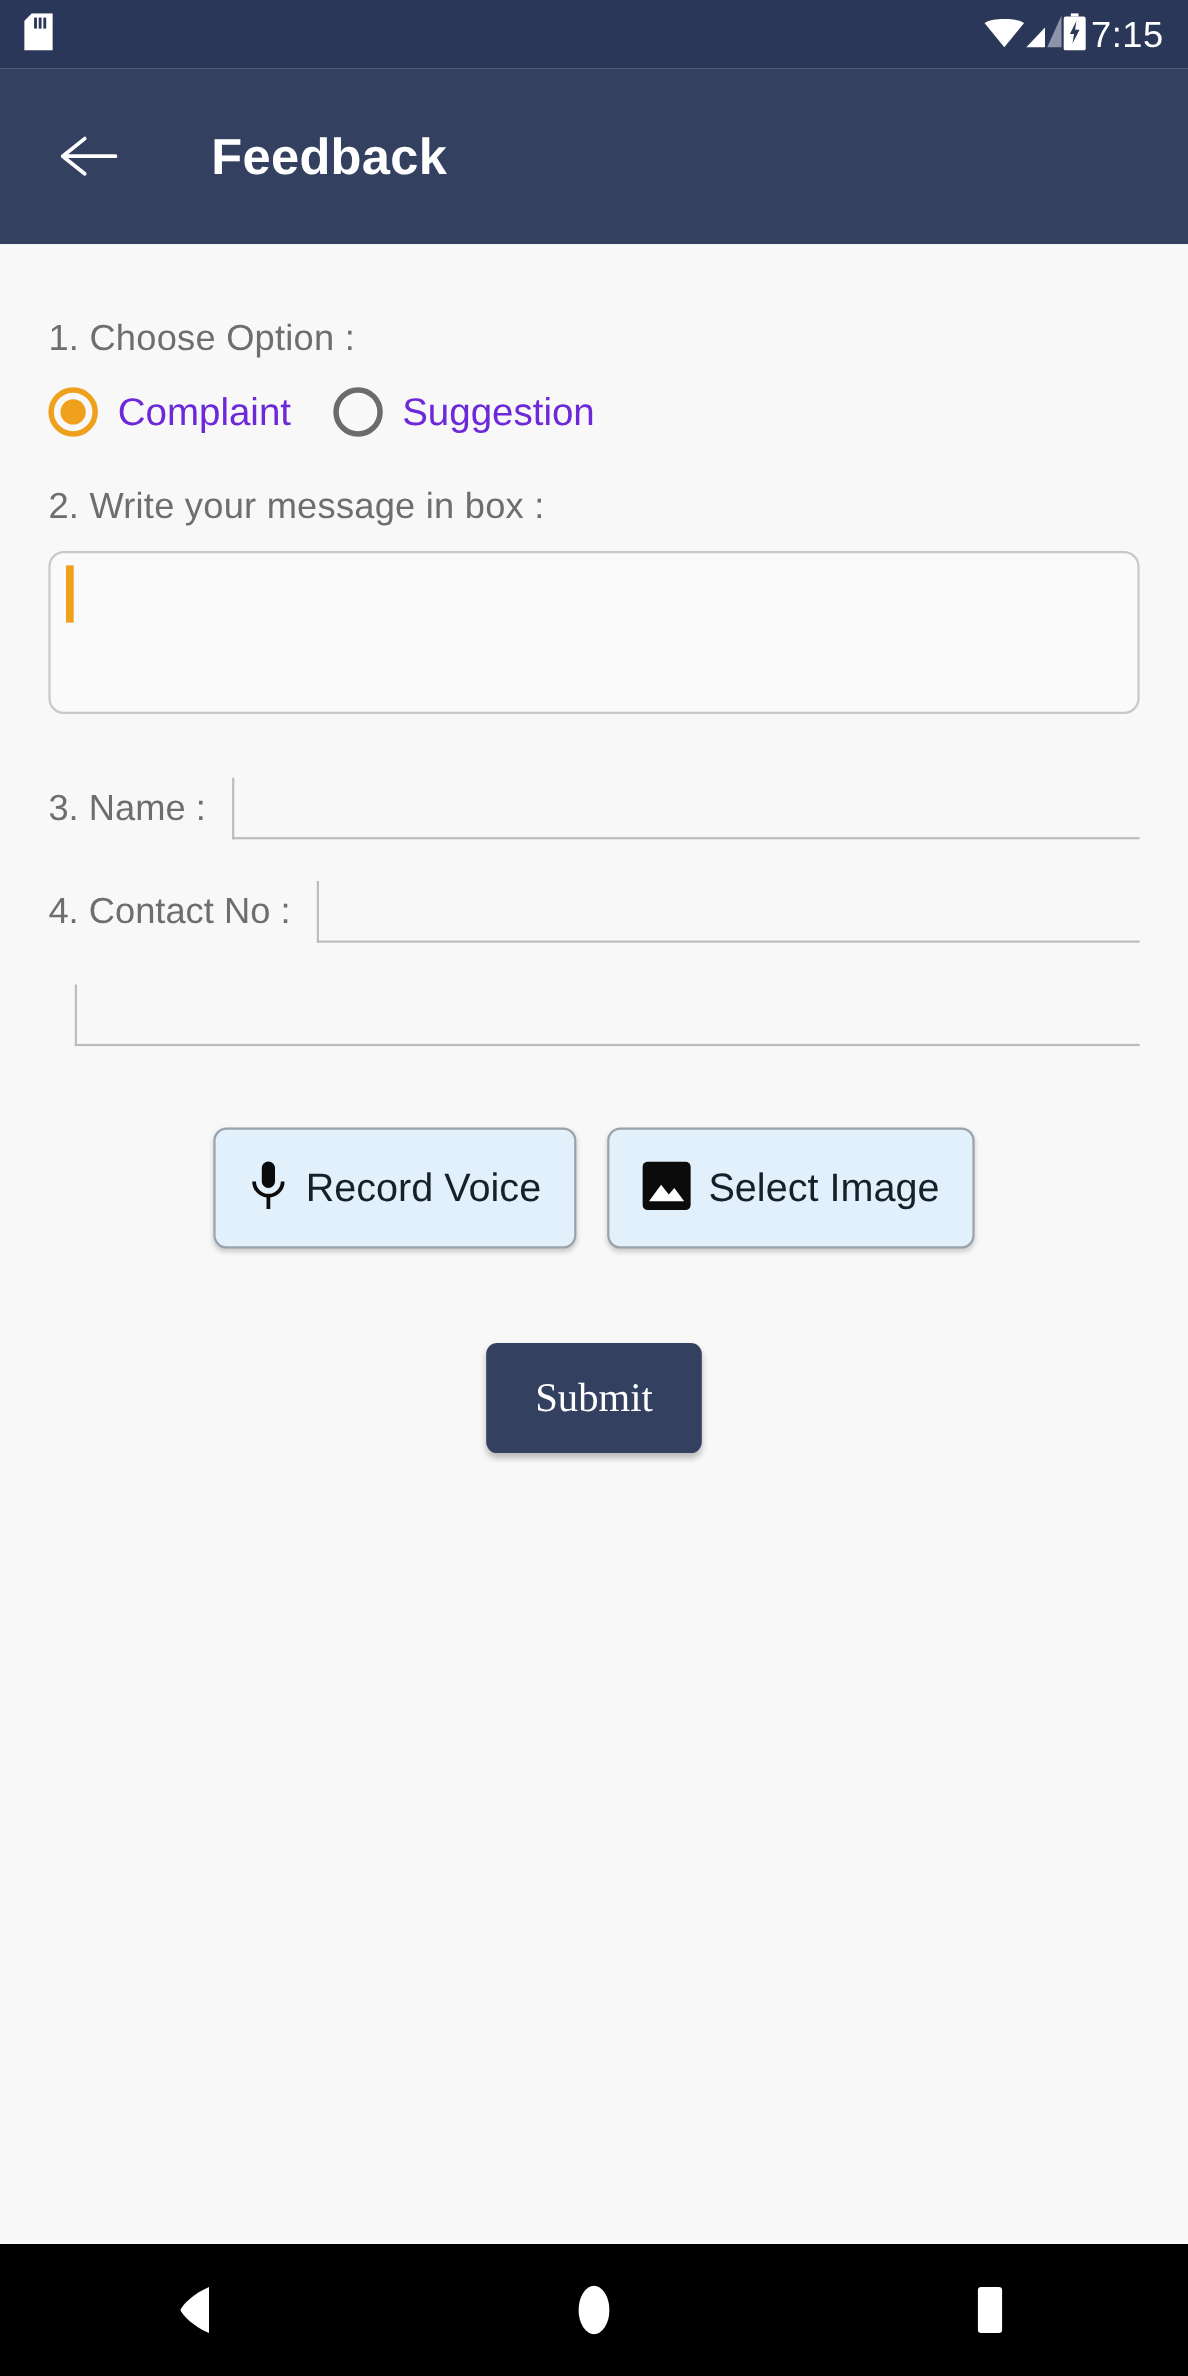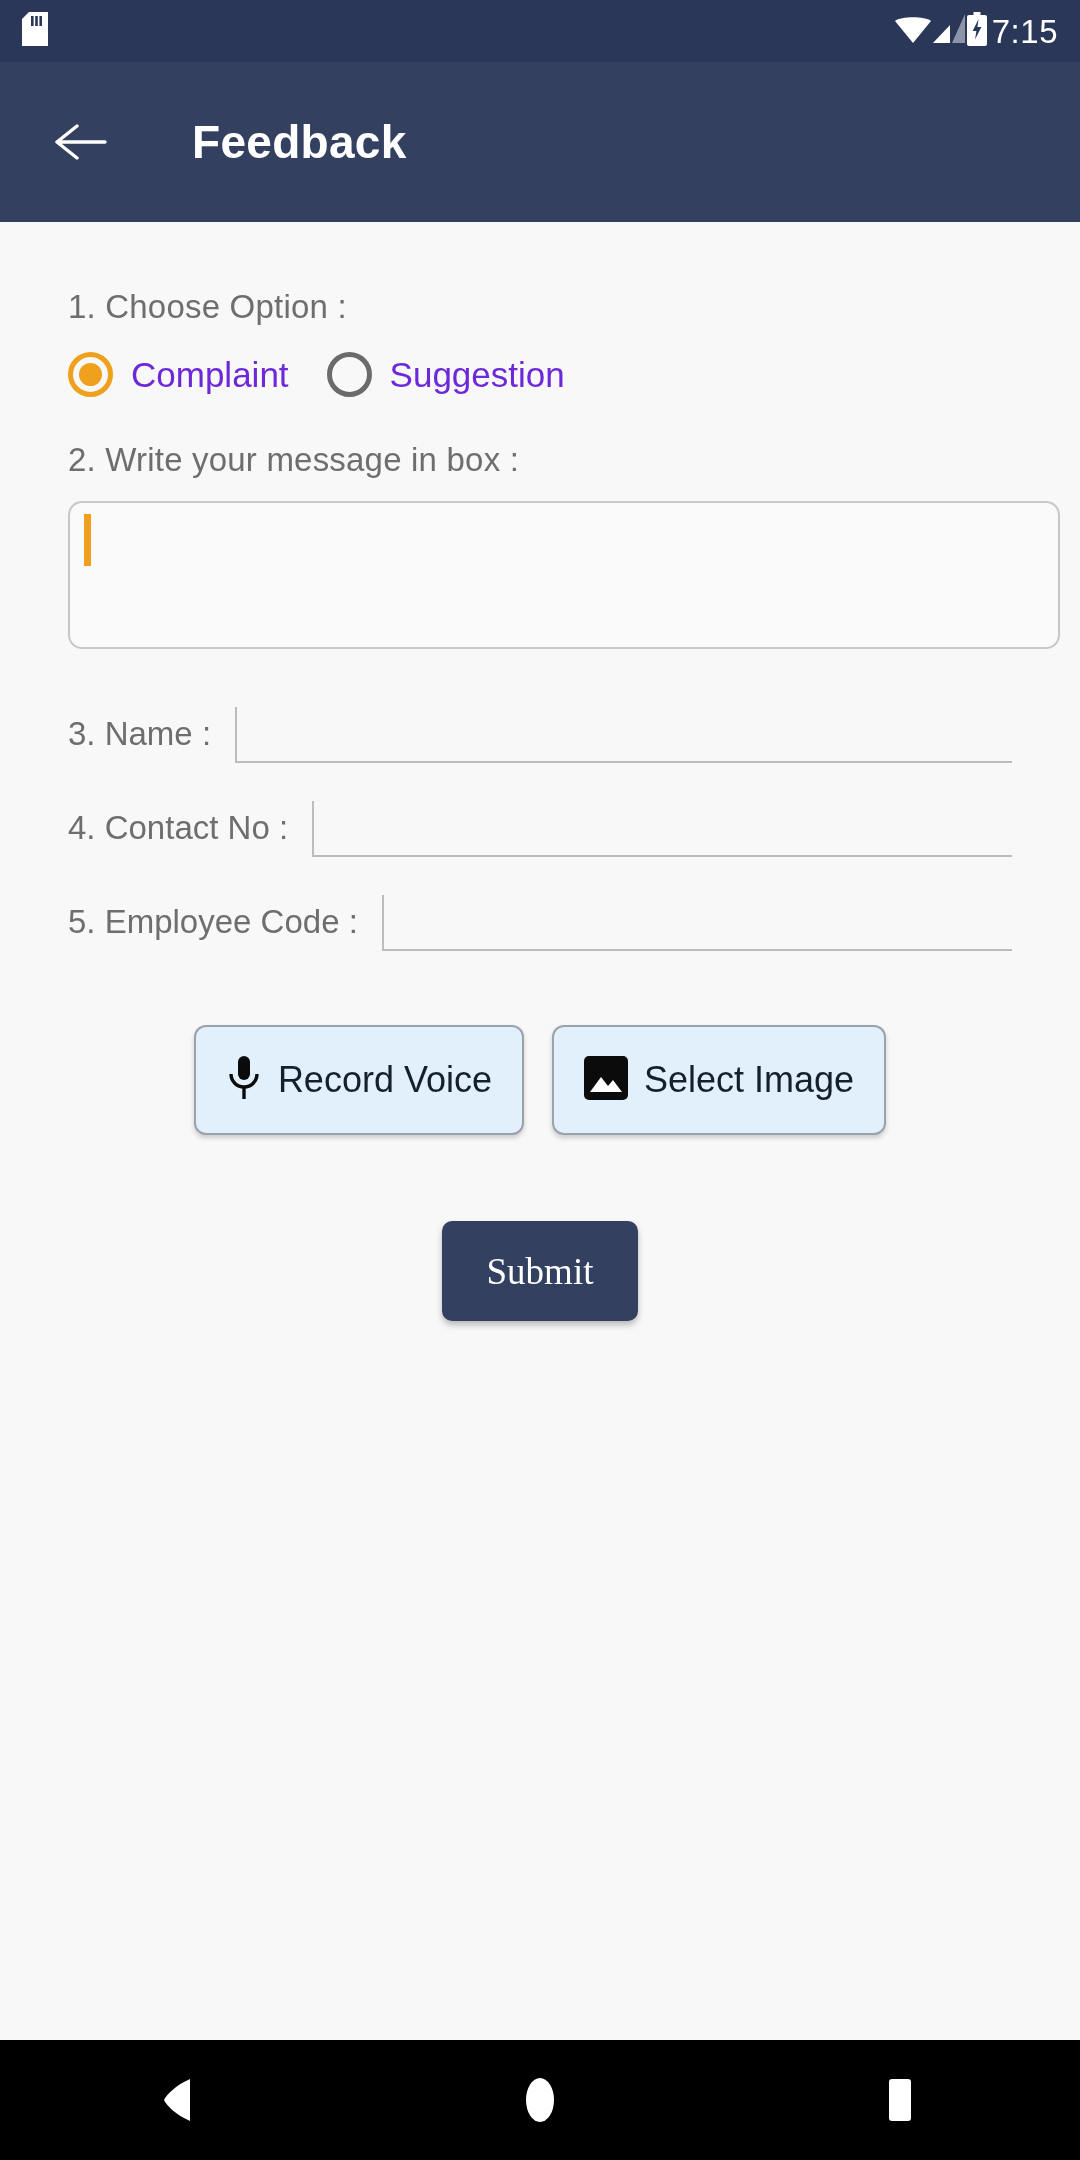--- a/index.html
+++ b/index.html
@@ -75,21 +75,21 @@
   }
 
   
   .content {
     position: absolute;
     top: 222px; left: 0;
     width: 1080px;
     height: 1818px;
     background: #f8f8f8;
     box-sizing: border-box;
-    padding: 0 68px;
+    padding: 0 44px;
   }
 
   .q-label {
     color: #6e6e6e;
     font-size: 33px;
     font-weight: 400;
     letter-spacing: 0.2px;
     white-space: nowrap;
   }
 
@@ -335,21 +335,20 @@
     <span class="field-label">3. Name :</span>
     <input class="field-input" type="text" value="" placeholder="" style="">
   </div>
 
   <div class="field-row row-contact">
     <span class="field-label">4. Contact No :</span>
     <input class="field-input" type="text" value="" placeholder="" style="">
   </div>
 
   <div class="field-row row-empcode">
-    <span class="field-label">5. Employee Code :</span>
     <input class="field-input" type="text" value="" placeholder="" style="">
   </div>
 
   <div class="media-row">
     <div class="media-btn">
       <span>
         <svg width="36" height="48" viewBox="0 0 36 48">
           <rect x="12" y="2" width="12" height="24" rx="6" fill="#0b0b0b"></rect>
           <path d="M5 20 a13 13 0 0 0 26 0" stroke="#0b0b0b" stroke-width="3.4" fill="none"></path>
           <path d="M18 33 V45" stroke="#0b0b0b" stroke-width="3.4" fill="none"></path>

